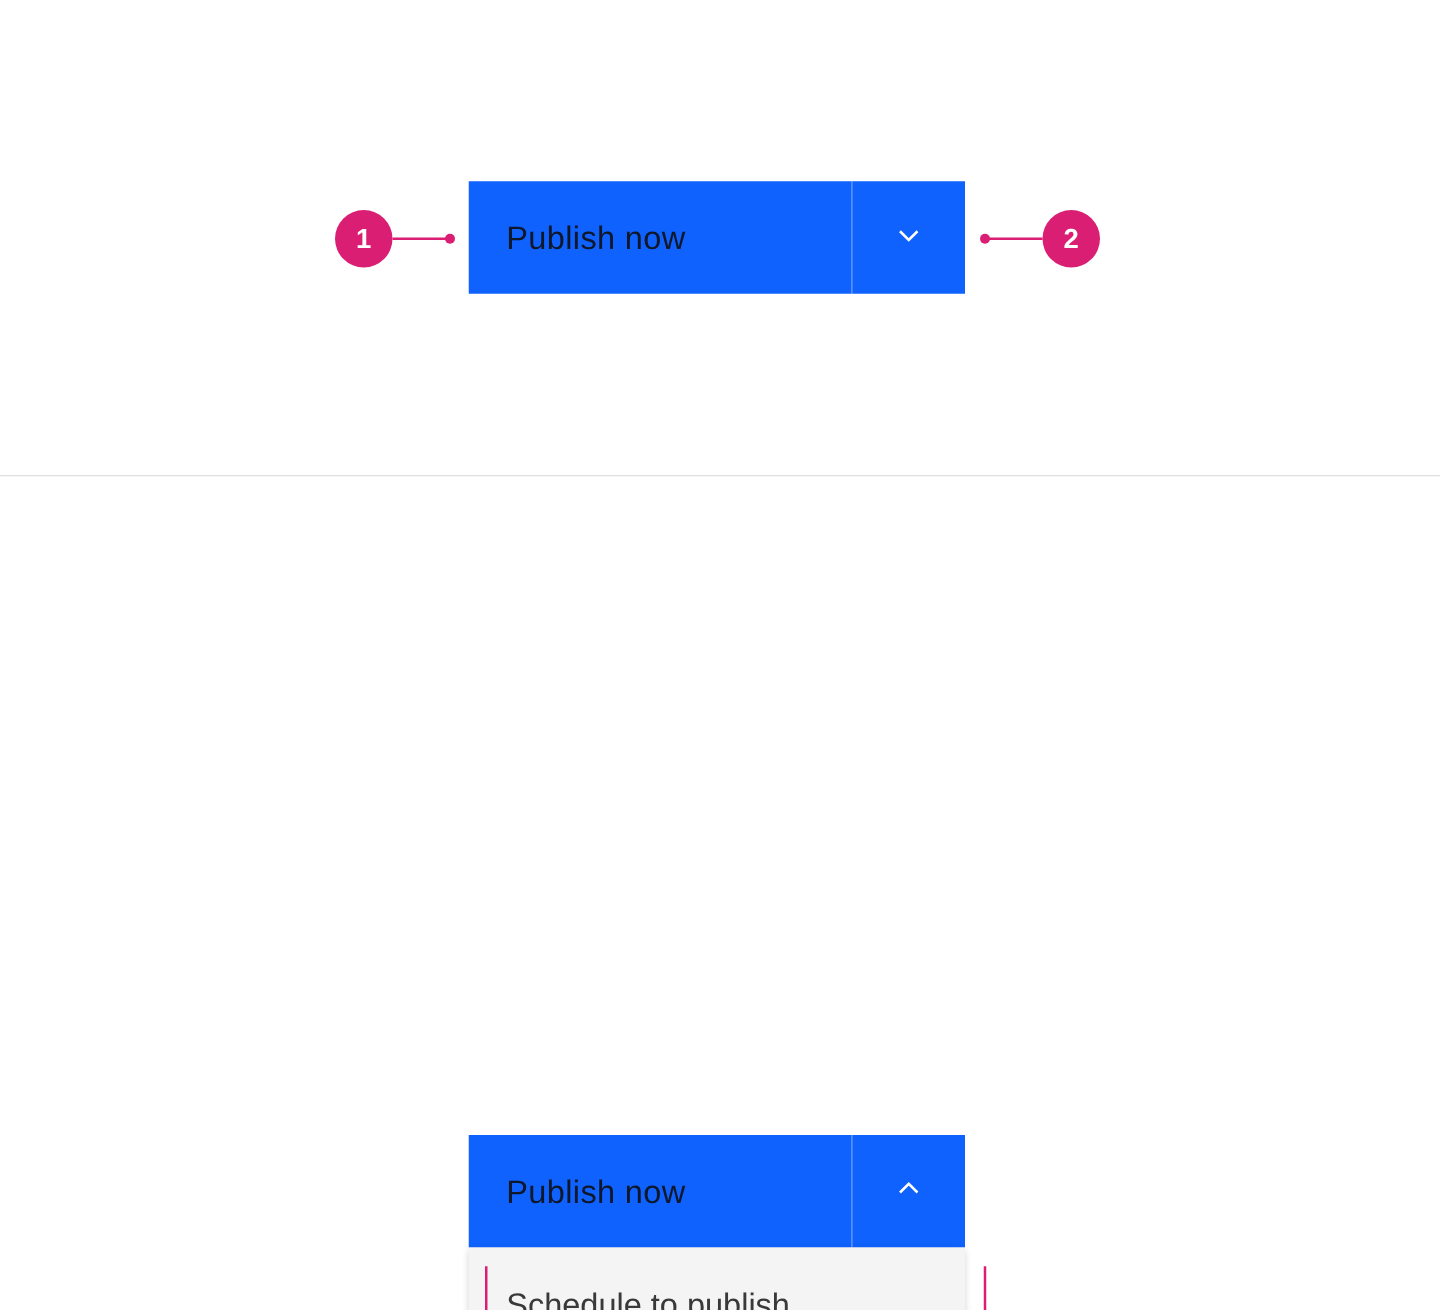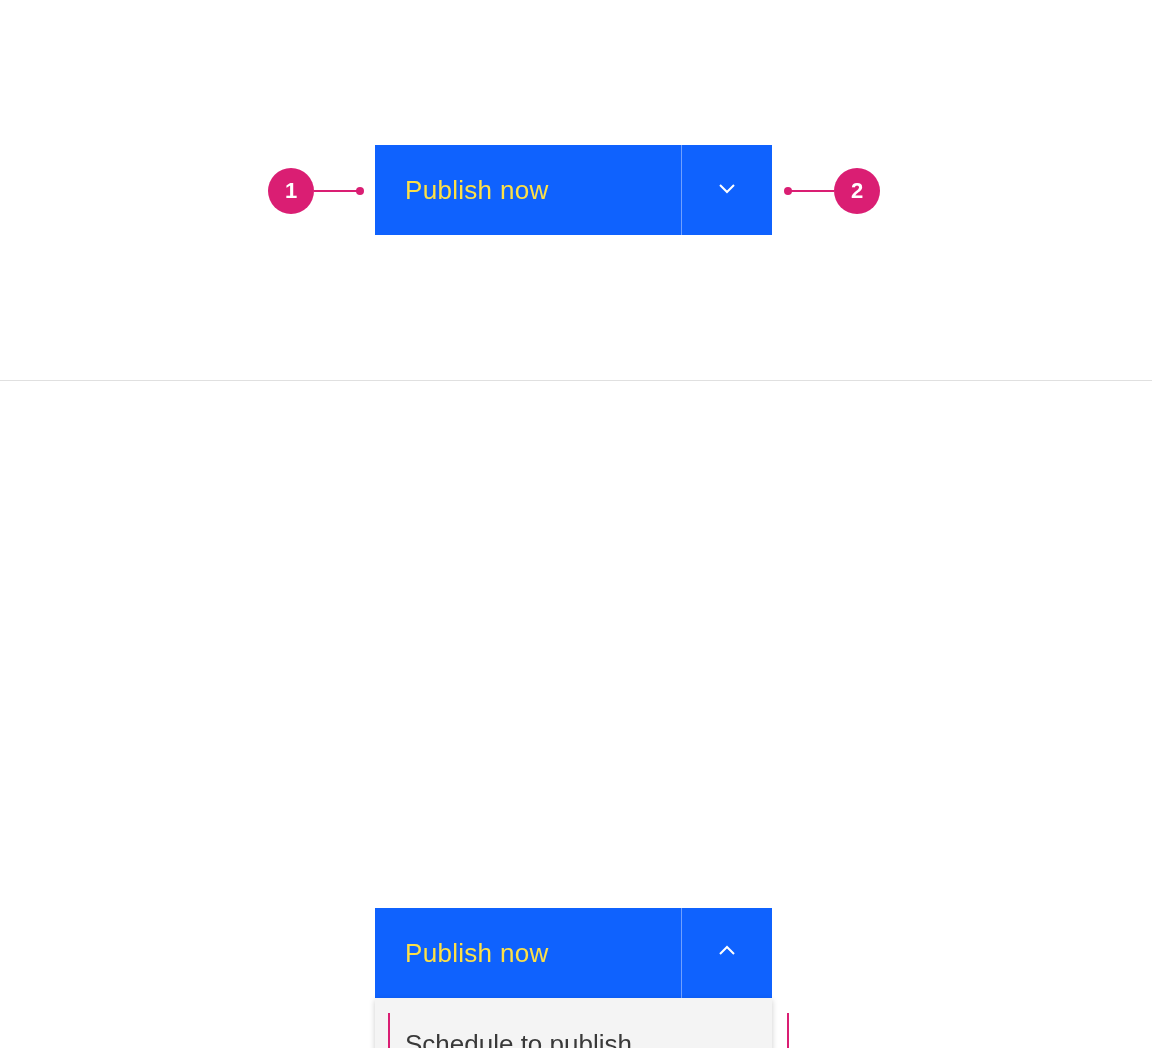--- a/index.html
+++ b/index.html
@@ -45,21 +45,21 @@
     .split-button.expanded {
       position: absolute;
       top: 528px;
       left: 375px;
     }
     .primary-action {
       display: flex;
       align-items: center;
       padding-left: 30px;
       width: 307px;
-      color: #fde047;
+      color: #0f172a;
       font-size: 26px;
       letter-spacing: 0.3px;
       cursor: pointer;
       border-right: 1px solid rgba(255,255,255,0.4);
     }
     .dropdown-trigger {
       width: 90px;
       display: flex;
       align-items: center;
       justify-content: center;

